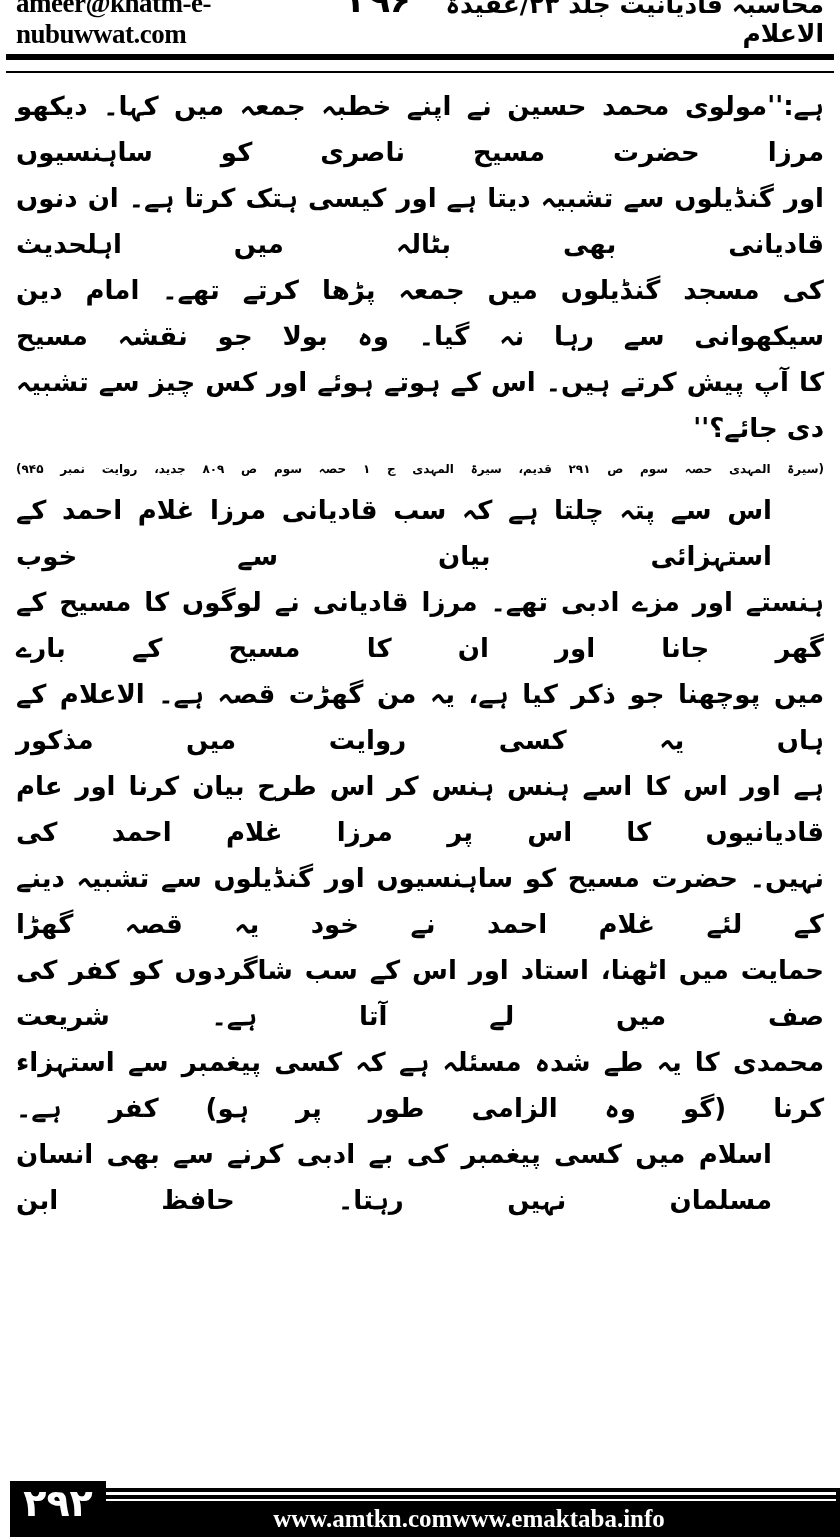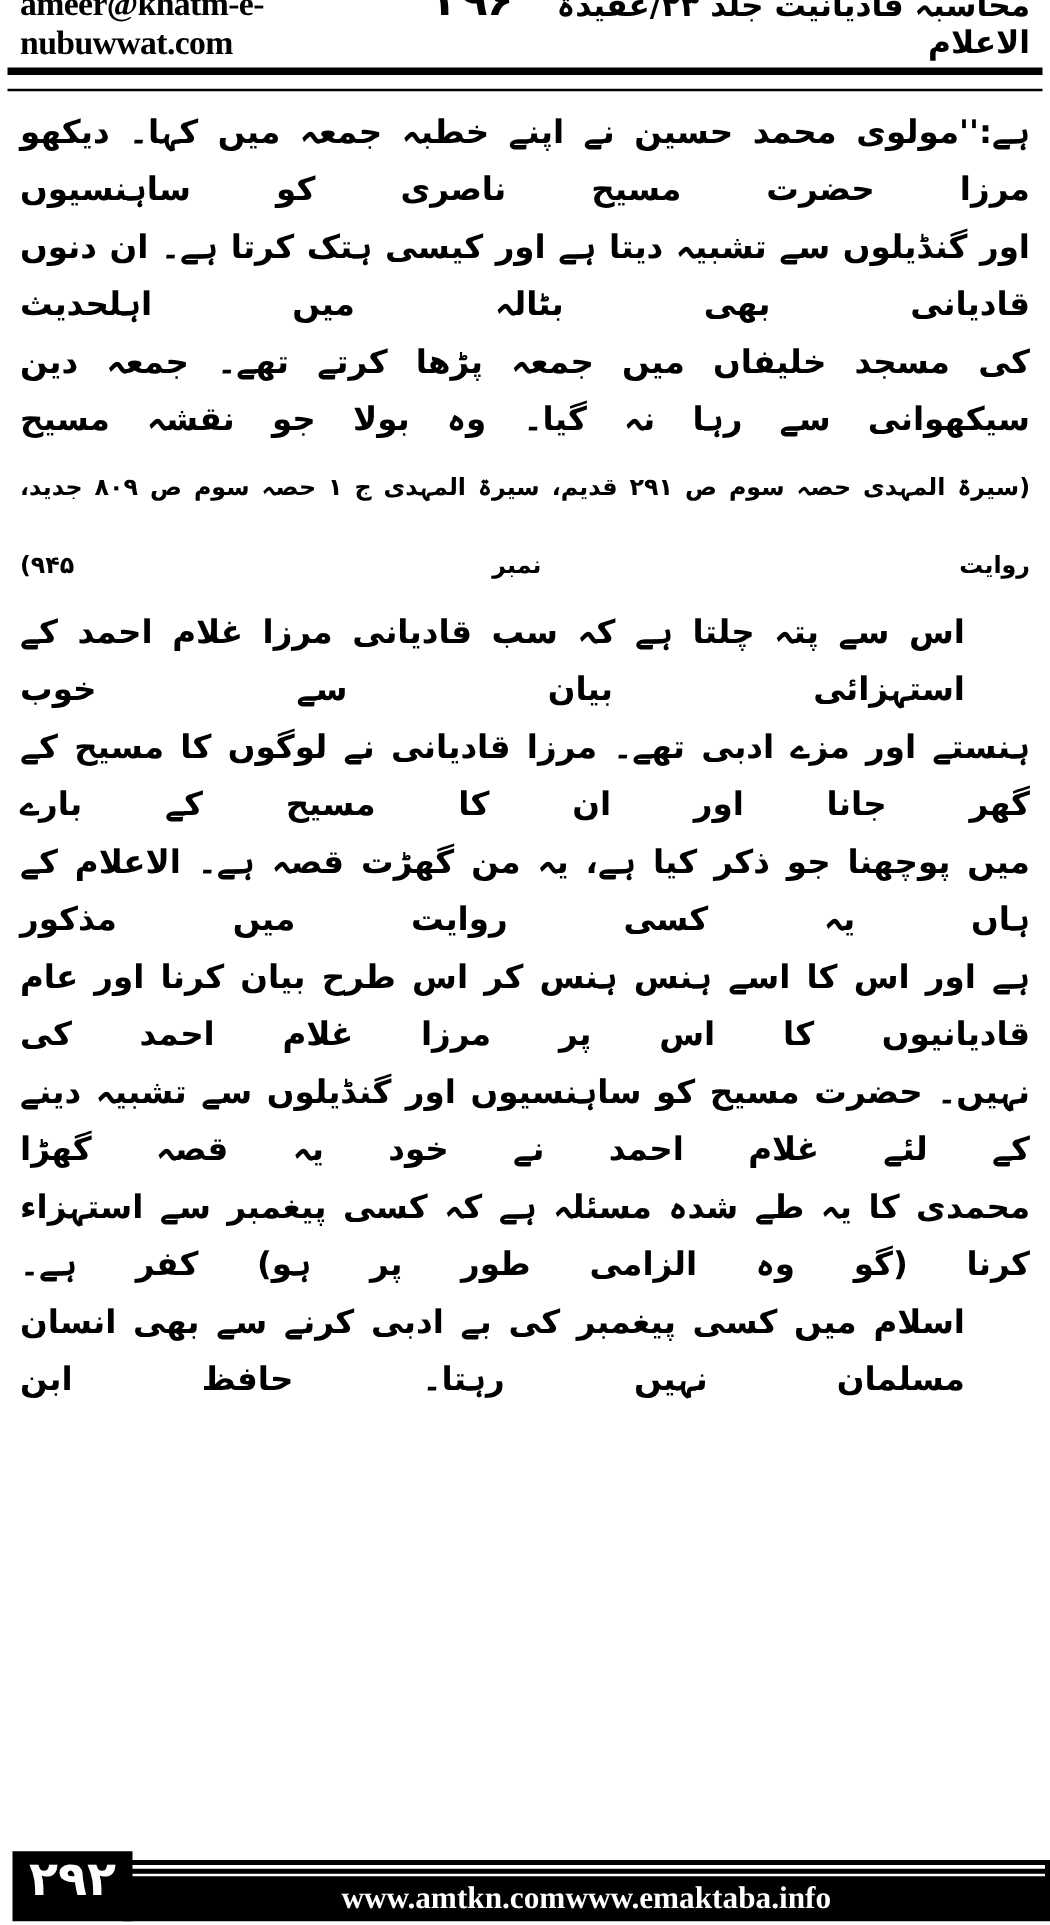--- a/index.html
+++ b/index.html
@@ -19,21 +19,21 @@
   .pagenum-top { font-weight:bold; font-size:34px; line-height:1; }
   .title { direction:rtl; font-weight:bold; font-size:25px; padding-bottom:2px; }
   .rule { height:11px; margin:4px 6px 0 6px; border-top:6px solid #000; border-bottom:2px solid #000; }
   
   .content {
     direction:rtl; padding:10px 16px 0 16px; font-weight:bold;
   }
   .l { font-size:26px; line-height:46px; text-align:justify; text-align-last:justify; }
   .end { text-align-last:right; }
   .ind { padding-right:52px; }
-  .cite-line { font-size:19px; line-height:62px; text-align:justify; text-align-last:justify; }
+  .cite-line { font-size:12px; line-height:36px; text-align:justify; text-align-last:justify; }
   
   .footer { position:absolute; left:0; right:0; bottom:0; height:60px; background:#fff; }
   .pagebox {
     position:absolute; left:10px; bottom:3px; width:96px; height:56px;
     background:#000; color:#fff; display:flex; align-items:flex-start; justify-content:center;
     font-size:38px; font-weight:bold;
   }
   .bar { position:absolute; left:98px; right:0; bottom:3px; height:49px; background:#000; }
   .bar .s1 { position:absolute; top:4px; left:8px; right:4px; height:3px; background:#fff; }
   .bar .s2 { position:absolute; top:11px; left:8px; right:4px; height:2px; background:#fff; }
@@ -53,29 +53,31 @@
       <span class="email">ameer@khatm-e-nubuwwat.com</span>
       <span class="pagenum-top">۲۹۶</span>
     </div>
     <span class="title">محاسبہ قادیانیت جلد ۲۳/عقیدۃ الاعلام</span>
   </div>
   <div class="rule"></div>
 
   <div class="content">
     <div class="l">ہے:''مولوی محمد حسین نے اپنے خطبہ جمعہ میں کہا۔ دیکھو مرزا حضرت مسیح ناصری کو ساہنسیوں</div>
     <div class="l">اور گنڈیلوں سے تشبیہ دیتا ہے اور کیسی ہتک کرتا ہے۔ ان دنوں قادیانی بھی بٹالہ میں اہلحدیث</div>
-    <div class="l">کی مسجد خلیفاں میں جمعہ پڑھا کرتے تھے۔ جمعہ دین سیکھوانی سے رہا نہ گیا۔ وہ بولا جو نقشہ مسیح</div>
+    <div class="l">کی مسجد گنڈیلوں میں جمعہ پڑھا کرتے تھے۔ امام دین سیکھوانی سے رہا نہ گیا۔ وہ بولا جو نقشہ مسیح</div>
+    <div class="l end">کا آپ پیش کرتے ہیں۔ اس کے ہوتے ہوئے اور کس چیز سے تشبیہ دی جائے؟''</div>
 
     <div class="cite-line">(سیرۃ المہدی حصہ سوم ص ۲۹۱ قدیم، سیرۃ المہدی ج ۱ حصہ سوم ص ۸۰۹ جدید، روایت نمبر ۹۴۵)</div>
 
     <div class="l ind">اس سے پتہ چلتا ہے کہ سب قادیانی مرزا غلام احمد کے استہزائی بیان سے خوب</div>
     <div class="l">ہنستے اور مزے ادبی تھے۔ مرزا قادیانی نے لوگوں کا مسیح کے گھر جانا اور ان کا مسیح کے بارے</div>
     <div class="l">میں پوچھنا جو ذکر کیا ہے، یہ من گھڑت قصہ ہے۔ الاعلام کے ہاں یہ کسی روایت میں مذکور</div>
     <div class="l">ہے اور اس کا اسے ہنس ہنس کر اس طرح بیان کرنا اور عام قادیانیوں کا اس پر مرزا غلام احمد کی</div>
     <div class="l">نہیں۔ حضرت مسیح کو ساہنسیوں اور گنڈیلوں سے تشبیہ دینے کے لئے غلام احمد نے خود یہ قصہ گھڑا</div>
+    <div class="l">حمایت میں اٹھنا، استاد اور اس کے سب شاگردوں کو کفر کی صف میں لے آتا ہے۔ شریعت</div>
     <div class="l">محمدی کا یہ طے شدہ مسئلہ ہے کہ کسی پیغمبر سے استہزاء کرنا (گو وہ الزامی طور پر ہو) کفر ہے۔</div>
 
     <div class="l ind">اسلام میں کسی پیغمبر کی بے ادبی کرنے سے بھی انسان مسلمان نہیں رہتا۔ حافظ ابن</div>
 
   </div>
 
   <div class="footer">
     <div class="pagebox">
       <span>۲۹۲</span>
     </div>

